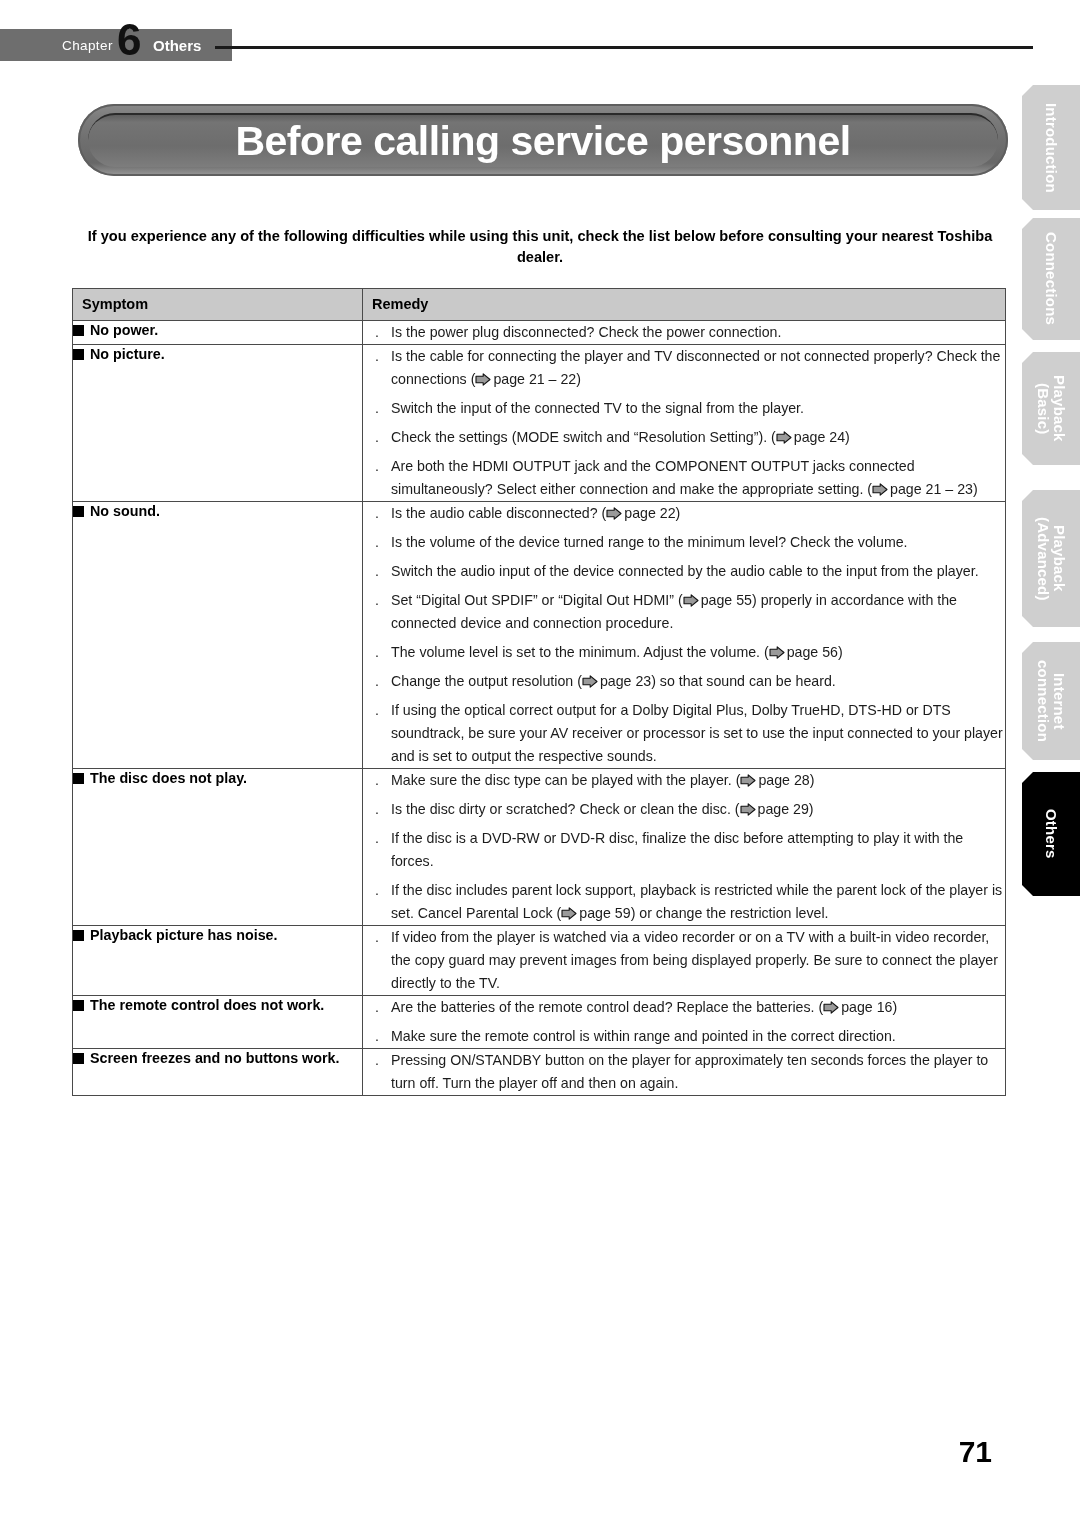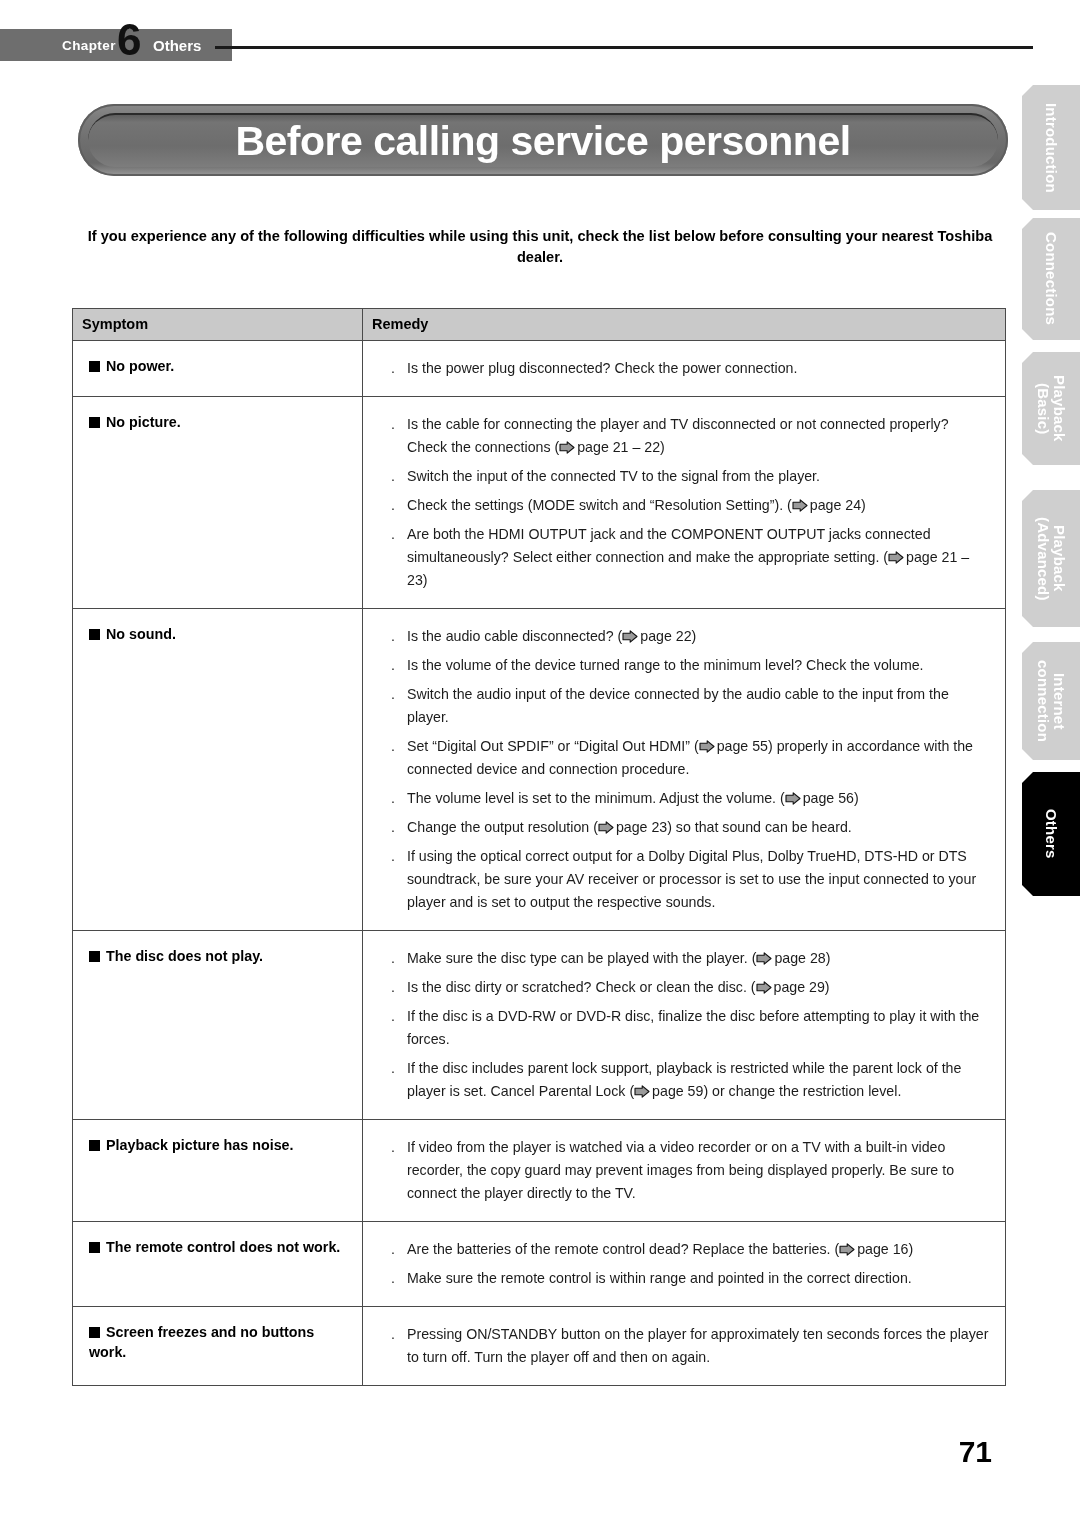--- a/index.html
+++ b/index.html
@@ -19,21 +19,21 @@
   .chapter-strip {
     position: absolute;
     left: 0; top: 29px;
     width: 232px; height: 32px;
     background: #6e6e6e;
   }
   .chapter-word {
     position: absolute;
     left: 62px; top: 38px;
     font-size: 13.5px;
-    font-weight: bold;
+    font-weight: normal;
     color: #ffffff;
     letter-spacing: 0.4px;
   }
   .chapter-num {
     position: absolute;
     left: 117px; top: 18px;
     font-size: 44px;
     font-weight: bold;
     color: #111111;
     line-height: 1;
@@ -94,26 +94,25 @@
     text-align: center;
   }
 
   
   .tbl {
     position: absolute;
     left: 72px; top: 288px;
     width: 933px;
     border-collapse: collapse;
     table-layout: fixed;
-    margin-top: 20px;
   }
   .tbl td, .tbl th {
     border: 1px solid #4a4a4a;
     vertical-align: top;
-    padding: 16px;
+    padding: 0;
   }
   .tbl thead th {
     background: #c9c9c9;
     font-size: 14.5px;
     font-weight: bold;
     text-align: left;
     padding: 7px 0 8px 9px;
   }
   col.c-symptom { width: 290px; }
   col.c-remedy  { width: 643px; }

